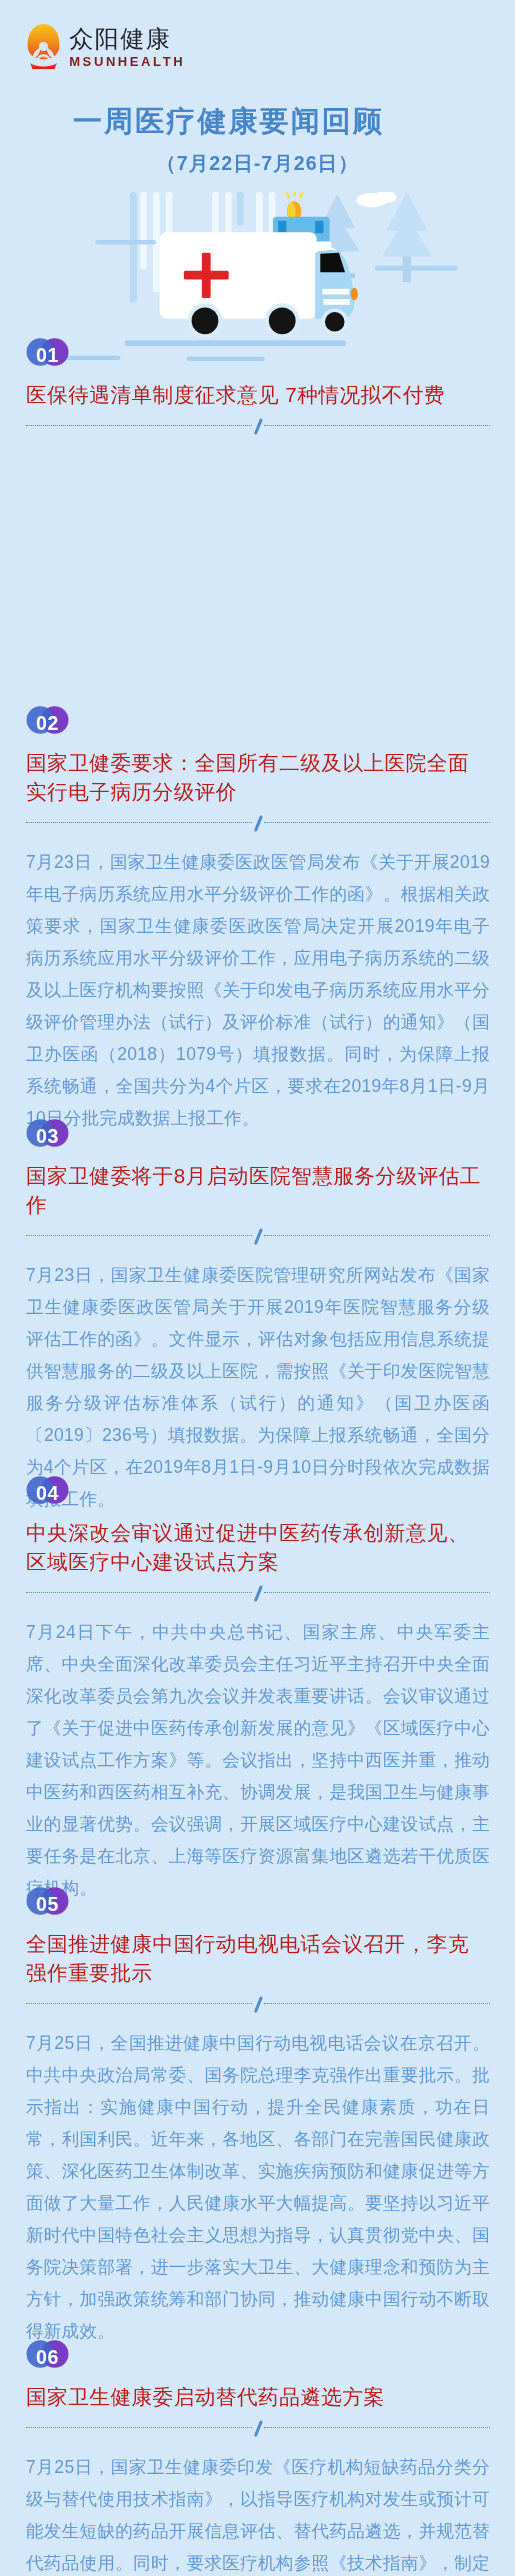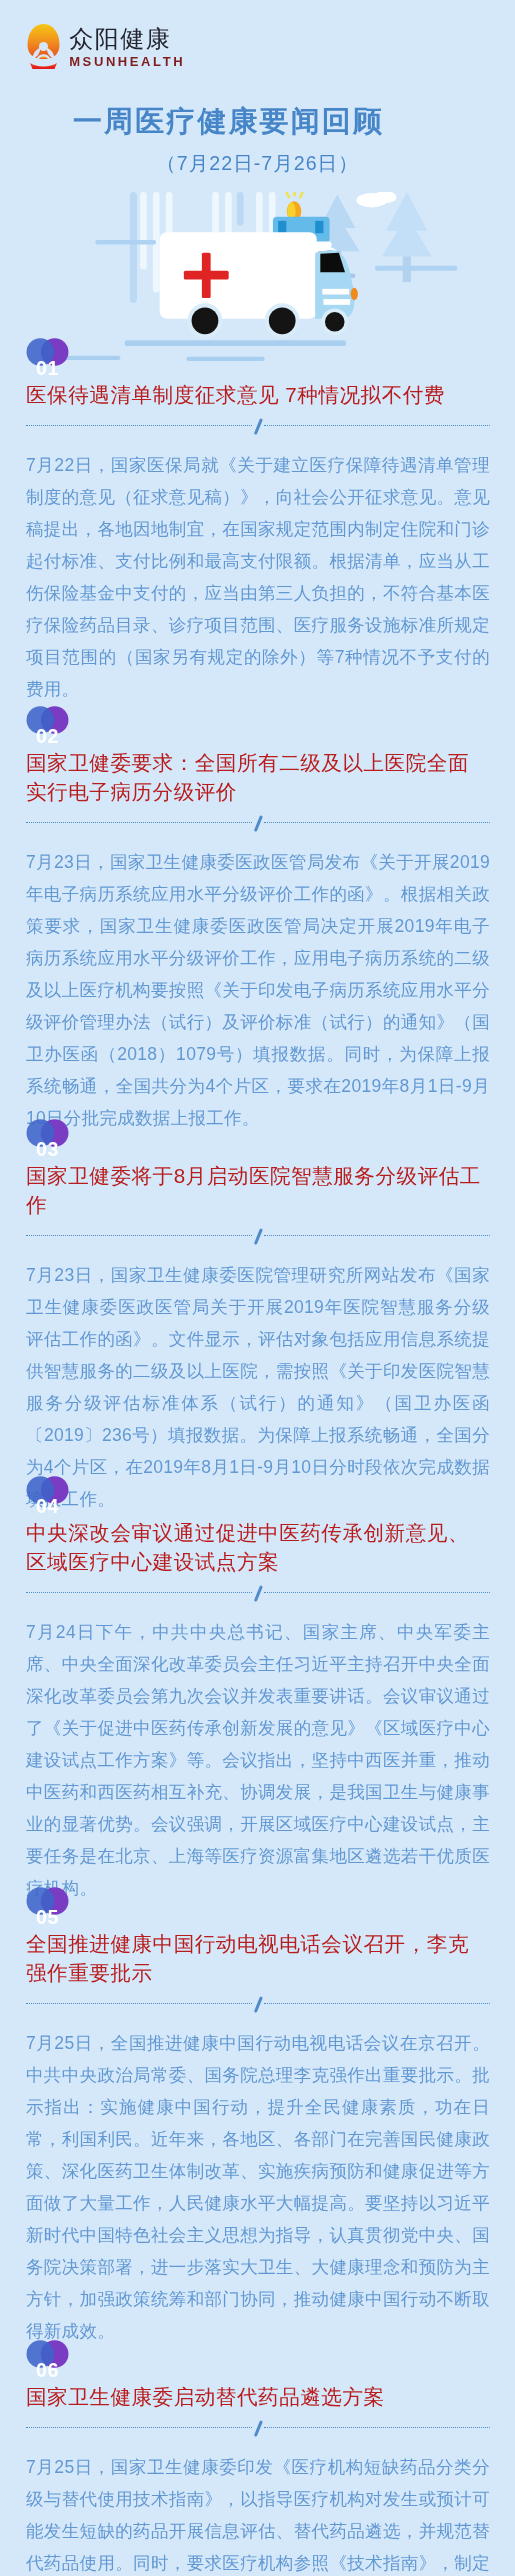--- a/index.html
+++ b/index.html
@@ -10,29 +10,29 @@
   .logo{position:absolute;left:26px;top:23px;display:flex;align-items:flex-start;}
   .logo-mark{width:35px;height:47px;flex:0 0 auto;}
   .logo-text{margin-left:8.2px;padding-top:3.1px;}
   .logo-cn{font-size:24px;font-weight:normal;color:#23232d;letter-spacing:1.5px;line-height:1.05;}
   .logo-en{font-size:13px;font-weight:bold;color:#7f1d1d;letter-spacing:2.6px;margin-top:3.1px;}
 
   
   .hero-title{position:absolute;left:0;top:102px;width:457px;text-align:center;
     font-size:29px;font-weight:bold;color:#4685c7;letter-spacing:2.1px;}
   .hero-date{position:absolute;left:0;top:150px;width:515px;text-align:center;
-    font-size:19.6px;font-weight:normal;color:#4685c7;letter-spacing:1px;}
+    font-size:19.6px;font-weight:bold;color:#4685c7;letter-spacing:1px;}
 
   
   .illustration{position:absolute;left:0;top:192px;width:515px;height:170px;}
 
   
   .section{position:absolute;left:26px;width:464px;}
   .badge{position:relative;width:43px;height:30px;}
-  .badge-num{position:absolute;left:0;top:16px;width:43px;height:30px;display:flex;align-items:center;justify-content:center;
+  .badge-num{position:absolute;left:0;top:3px;width:43px;height:30px;display:flex;align-items:center;justify-content:center;
     color:#ffffff;font-size:19.6px;font-weight:bold;letter-spacing:0.5px;}
   .sec-title{margin-top:13px;font-size:20.6px;font-weight:normal;color:#b91c1c;line-height:29px;letter-spacing:0.5px;}
   .divider{margin-top:8.2px;display:flex;align-items:center;height:17.5px;}
   .divider .dots{flex:1;border-top:1px dotted #4f8cc9;}
   .divider .slash{width:2.6px;height:16.5px;background:#4f8cc9;border-radius:1.5px;transform:rotate(22deg);margin:0 5.2px;}
   .body{margin:14.4px 0 0 0;font-size:17.5px;color:#6298d2;line-height:32px;text-align:justify;letter-spacing:0.3px;}
 
   .s1{top:337px;} .s2{top:705px;} .s3{top:1118px;} .s4{top:1475px;} .s5{top:1886px;} .s6{top:2339px;}
 </style>
 </head>
@@ -156,21 +156,20 @@
           <circle cx="28" cy="29" r="27" fill="#3e63c8" fill-opacity="0.88"></circle>
       </svg>
       <span class="badge-num">01</span>
     </div>
     <div class="sec-title">医保待遇清单制度征求意见 7种情况拟不付费</div>
     <div class="divider">
         <span class="dots"></span>
         <span class="slash"></span>
         <span class="dots"></span>
       </div>
-    <p class="body">7月22日，国家医保局就《关于建立医疗保障待遇清单管理制度的意见（征求意见稿）》，向社会公开征求意见。意见稿提出，各地因地制宜，在国家规定范围内制定住院和门诊起付标准、支付比例和最高支付限额。根据清单，应当从工伤保险基金中支付的，应当由第三人负担的，不符合基本医疗保险药品目录、诊疗项目范围、医疗服务设施标准所规定项目范围的（国家另有规定的除外）等7种情况不予支付的费用。</p>
   </div>
 
   <div class="section s2">
     <div class="badge">
       <svg viewBox="0 0 84 58" width="43" height="30">
         <circle cx="56" cy="29" r="27" fill="#7a3cc3"></circle>
           <circle cx="28" cy="29" r="27" fill="#3e63c8" fill-opacity="0.88"></circle>
       </svg>
       <span class="badge-num">02</span>
     </div>

